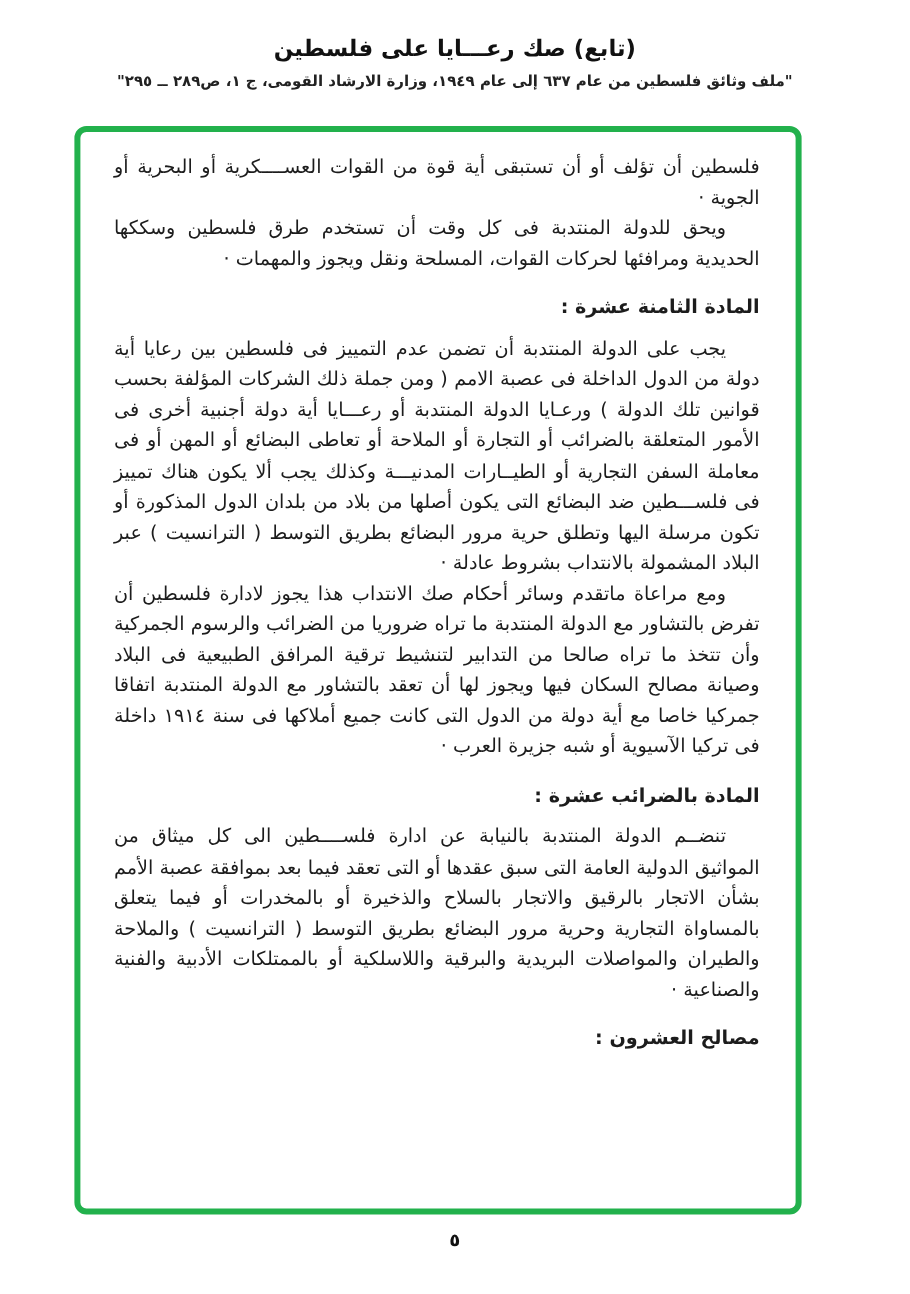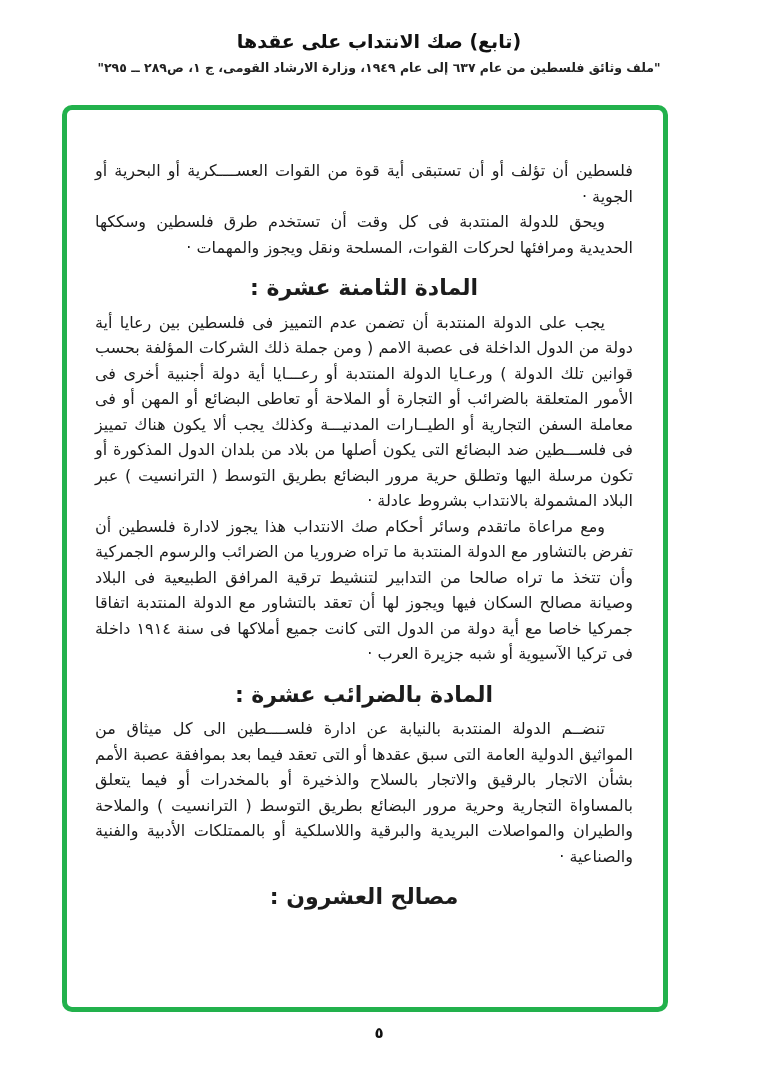--- a/index.html
+++ b/index.html
@@ -55,47 +55,46 @@
     font-size: 16px;
     line-height: 25.5px;
     color: #1c1c1c;
   }
   .para {
     margin: 0;
     text-indent: 28px;
   }
   .para.no-indent {
     text-indent: 0;
-    margin-top: 32px;
   }
   .heading {
     margin: 15px 0 9px 0;
     font-weight: bold;
-    text-align: center;
+    text-align: right;
     text-indent: 0;
-    font-size: 22px;
+    font-size: 16px;
   }
   .page-number {
     position: absolute;
     top: 1024px;
     left: 0;
     right: 0;
     text-align: center;
     font-size: 15px;
     font-weight: bold;
     color: #111111;
   }
 </style>
 </head>
 <body>
 
 <div class="page">
 
   <div class="header">
-    <div class="doc-title">(تابع) صك الانتداب على عقدها</div>
+    <div class="doc-title">(تابع) صك رعـــايا على فلسطين</div>
     <div class="doc-source">"ملف وثائق فلسطين من عام ٦٣٧ إلى عام ١٩٤٩، وزارة الارشاد القومى، ج ١، ص٢٨٩ ــ ٢٩٥"</div>
   </div>
 
   <div class="green-box" style="border-color: rgb(34, 177, 76);">
     <div class="content" style="color: rgb(28, 28, 28);">
       <p class="para no-indent">فلسطين أن تؤلف أو أن تستبقى أية قوة من القوات العســــكرية أو البحرية أو الجوية ·</p>
       <p class="para">ويحق للدولة المنتدبة فى كل وقت أن تستخدم طرق فلسطين وسككها الحديدية ومرافئها لحركات القوات، المسلحة ونقل ويجوز والمهمات ·</p>
       <p class="heading">المادة الثامنة عشرة :</p>
       <p class="para">يجب على الدولة المنتدبة أن تضمن عدم التمييز فى فلسطين بين رعايا أية دولة من الدول الداخلة فى عصبة الامم ( ومن جملة ذلك الشركات المؤلفة بحسب قوانين تلك الدولة ) ورعـايا الدولة المنتدبة أو رعـــايا أية دولة أجنبية أخرى فى الأمور المتعلقة بالضرائب أو التجارة أو الملاحة أو تعاطى البضائع أو المهن أو فى معاملة السفن التجارية أو الطيــارات المدنيـــة وكذلك يجب ألا يكون هناك تمييز فى فلســـطين ضد البضائع التى يكون أصلها من بلاد من بلدان الدول المذكورة أو تكون مرسلة اليها وتطلق حرية مرور البضائع بطريق التوسط ( الترانسيت ) عبر البلاد المشمولة بالانتداب بشروط عادلة ·</p>
       <p class="para">ومع مراعاة ماتقدم وسائر أحكام صك الانتداب هذا يجوز لادارة فلسطين أن تفرض بالتشاور مع الدولة المنتدبة ما تراه ضروريا من الضرائب والرسوم الجمركية وأن تتخذ ما تراه صالحا من التدابير لتنشيط ترقية المرافق الطبيعية فى البلاد وصيانة مصالح السكان فيها ويجوز لها أن تعقد بالتشاور مع الدولة المنتدبة اتفاقا جمركيا خاصا مع أية دولة من الدول التى كانت جميع أملاكها فى سنة ١٩١٤ داخلة فى تركيا الآسيوية أو شبه جزيرة العرب ·</p>

